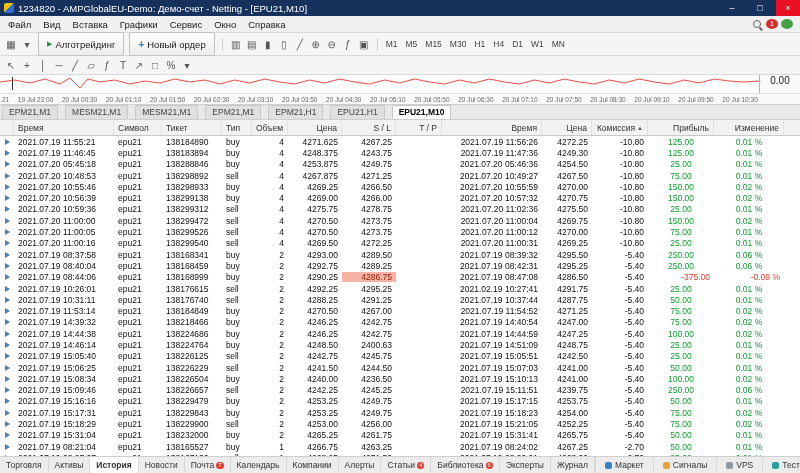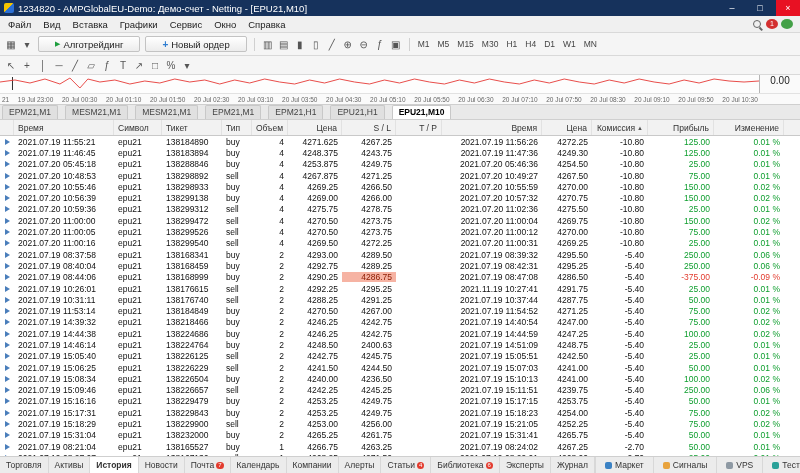--- a/index.html
+++ b/index.html
@@ -23,21 +23,21 @@
   .lens::after{content:"";position:absolute;width:4px;height:1.5px;background:#666;right:-3px;bottom:-2px;transform:rotate(45deg);}
   .badge-dot{min-width:10px;height:10px;border-radius:50%;color:#fff;font-size:7px;line-height:10px;text-align:center;padding:0 1px;}
 
   
   .toolbar{display:flex;align-items:center;background:#f5f5f5;border-bottom:1px solid #d9d9d9;padding:0 3px;gap:1px;}
   .tb1{flex:0 0 22px;height:22px;}
   .tb2{flex:0 0 18px;height:18px;}
   .tb-icon{min-width:16px;height:16px;display:flex;align-items:center;justify-content:center;
            font-size:10px;color:#555;border-radius:2px;}
   .tb-btn{display:flex;align-items:center;gap:3px;border:1px solid #c3c3c3;background:linear-gradient(#ffffff,#ececec);
-          border-radius:2px;font-size:9.5px;padding:1px 16px;height:16px;color:#222;white-space:nowrap;margin:0 2px;}
+          border-radius:2px;font-size:9.5px;padding:1px 8px;height:24px;color:#222;white-space:nowrap;margin:0 2px;}
   .play{color:#1e9e3e;font-size:7px;}
   .plus{color:#2e7dd1;font-weight:bold;font-size:10px;}
   .sep{width:1px;height:13px;background:#d0d0d0;margin:0 4px;flex:0 0 1px;}
   .tf{font-size:8.5px;color:#444;padding:1px 3px;border-radius:2px;}
 
   
   .chartstrip{flex:0 0 18px;height:18px;background:#fdfdfd;border-bottom:1px solid #e2e2e2;display:flex;}
   .strip-plot{flex:1;height:100%;}
   .price-scale{flex:0 0 40px;border-left:1px solid #b5b5b5;background:#fafafa;font-size:10px;color:#222;
                display:flex;justify-content:center;align-items:flex-start;}
@@ -58,21 +58,21 @@
          white-space:nowrap;overflow:hidden;}
   .tbody{flex:1 1 auto;overflow:hidden;background:#fff;}
   .trow{display:flex;align-items:center;height:11.3px;font-size:8.5px;color:#111;}
   .cell{padding:0 4px;box-sizing:border-box;white-space:nowrap;overflow:hidden;}
   .num{text-align:right;justify-content:flex-end;}
   .w-icon{flex:0 0 14px;display:flex;justify-content:center;align-items:center;}
   .tri{width:0;height:0;border-left:5px solid #4a7ebb;border-top:3px solid transparent;border-bottom:3px solid transparent;}
   .c0{flex:0 0 100px;}.c1{flex:0 0 48px;}.c2{flex:0 0 60px;}.c3{flex:0 0 30px;}.c4{flex:0 0 36px;}
   .c5{flex:0 0 54px;}.c6{flex:0 0 54px;}.c7{flex:0 0 46px;}.c8{flex:0 0 100px;}.c9{flex:0 0 50px;}
   .c10{flex:0 0 56px;}.c11{flex:0 0 66px;}.c12{flex:0 0 70px;}
-  .pos{color:#0e9e2e;}
+  .pos{color:#0e9e2e;text-align:center;}
   .neg{color:#e23b2e;}
   .hl{background:#f6b3a3;color:#8b1a00;}
   .sort-arrow{font-size:6px;color:#555;margin-left:2px;}
 
   
   .bottombar{flex:0 0 16px;height:16px;background:#ececec;border-top:1px solid #cfcfcf;display:flex;
              align-items:stretch;font-size:8.5px;color:#333;}
   .btab{padding:0 6px;display:flex;align-items:center;gap:2px;border-right:1px solid #d8d8d8;white-space:nowrap;}
   .btab.active{background:#fff;font-weight:bold;}
   .bbadge{background:#e33b2e;color:#fff;border-radius:4px;font-size:6px;line-height:7px;padding:0 2px;}
@@ -462,21 +462,21 @@
           <span class="tri"></span>
         </span>
         <span class="cell c0">2021.07.19 10:26:01</span>
         <span class="cell c1">epu21</span>
         <span class="cell c2">138176615</span>
         <span class="cell c3">sell</span>
         <span class="cell c4 num">2</span>
         <span class="cell c5 num">4292.25</span>
         <span class="cell c6 num">4295.25</span>
         <span class="cell c7 num"></span>
-        <span class="cell c8 num">2021.11.19 10:27:41</span>
+        <span class="cell c8 num">2021.02.19 10:27:41</span>
         <span class="cell c9 num">4291.75</span>
         <span class="cell c10 num">-5.40</span>
         <span class="cell c11 num pos">25.00</span>
         <span class="cell c12 num pos">0.01 %</span>
       </div>
       <div class="trow">
         <span class="cell w-icon">
           <span class="tri"></span>
         </span>
         <span class="cell c0">2021.07.19 10:31:11</span>

